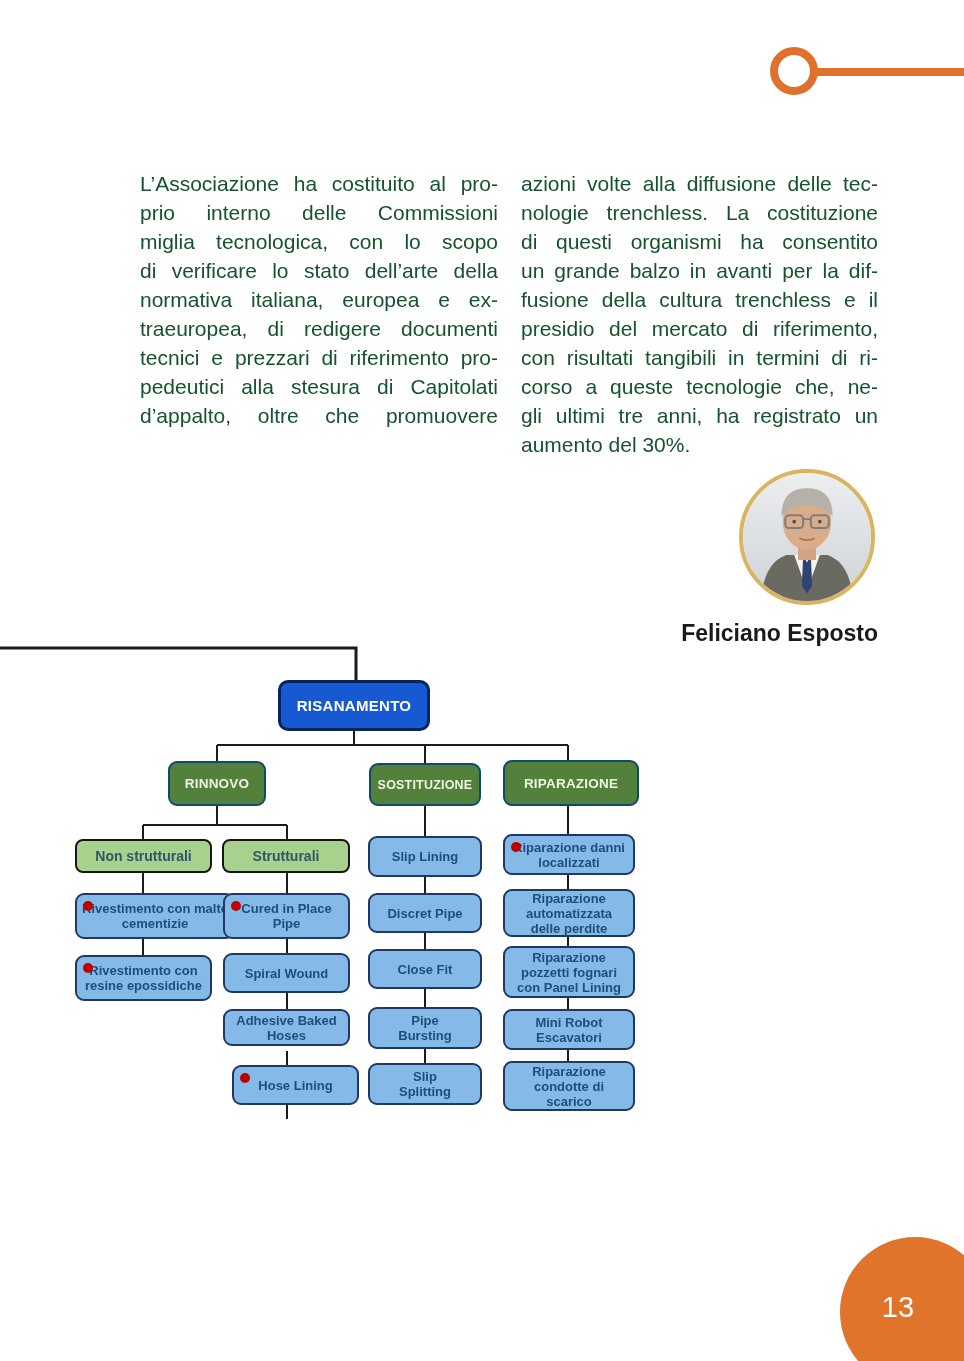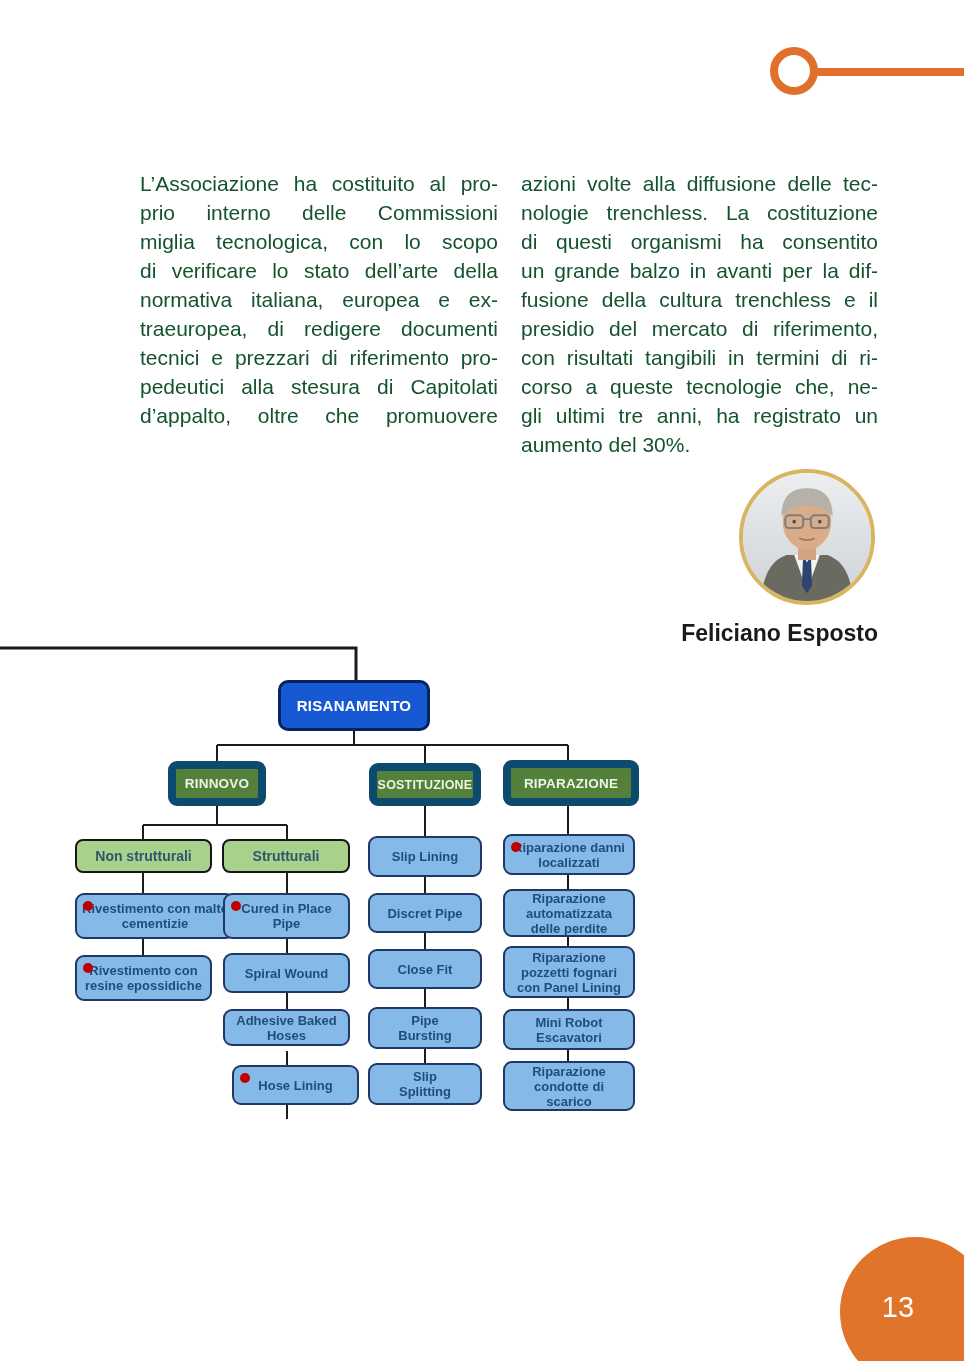--- a/index.html
+++ b/index.html
@@ -32,21 +32,21 @@
   .caption { position:absolute; right:86px; top:620px; text-align:right; }
   .caption .name { font-size:23px; font-weight:bold; color:#1a1a1a; line-height:27px; }
   .caption .role { font-size:21.5px; font-style:italic; color:#2b2b2b; line-height:26px; }
 
   
   .connectors { position:absolute; left:0; top:0; pointer-events:none; }
   .node { position:absolute; display:flex; align-items:center; justify-content:center;
           text-align:center; font-weight:bold; }
   .root   { background:#1659D2; color:#ffffff; border:3px solid #08245E; border-radius:10px;
             font-size:15px; letter-spacing:.3px; }
-  .branch { background:#53803A; color:#EFF3E2; border:8px solid #0c4a6e; border-radius:9px;
+  .branch { background:#53803A; color:#EFF3E2; border:2px solid #0c4a6e; border-radius:9px;
             font-size:13.5px; letter-spacing:.2px; }
   .sub    { background:#A9D18E; color:#2F5768; border:2px solid #161616; border-radius:8px;
             font-size:14px; }
   .leaf   { background:#85BAE8; color:#1F4E79; border:2px solid #1F3864; border-radius:9px;
             font-size:13px; line-height:15px; padding:2px 5px; }
   .dot    { position:absolute; left:6px; top:6px; width:10px; height:10px;
             border-radius:50%; background:#C00000; }
 
   
   .pg-circle { position:absolute; left:840px; top:1237px; width:150px; height:150px;

